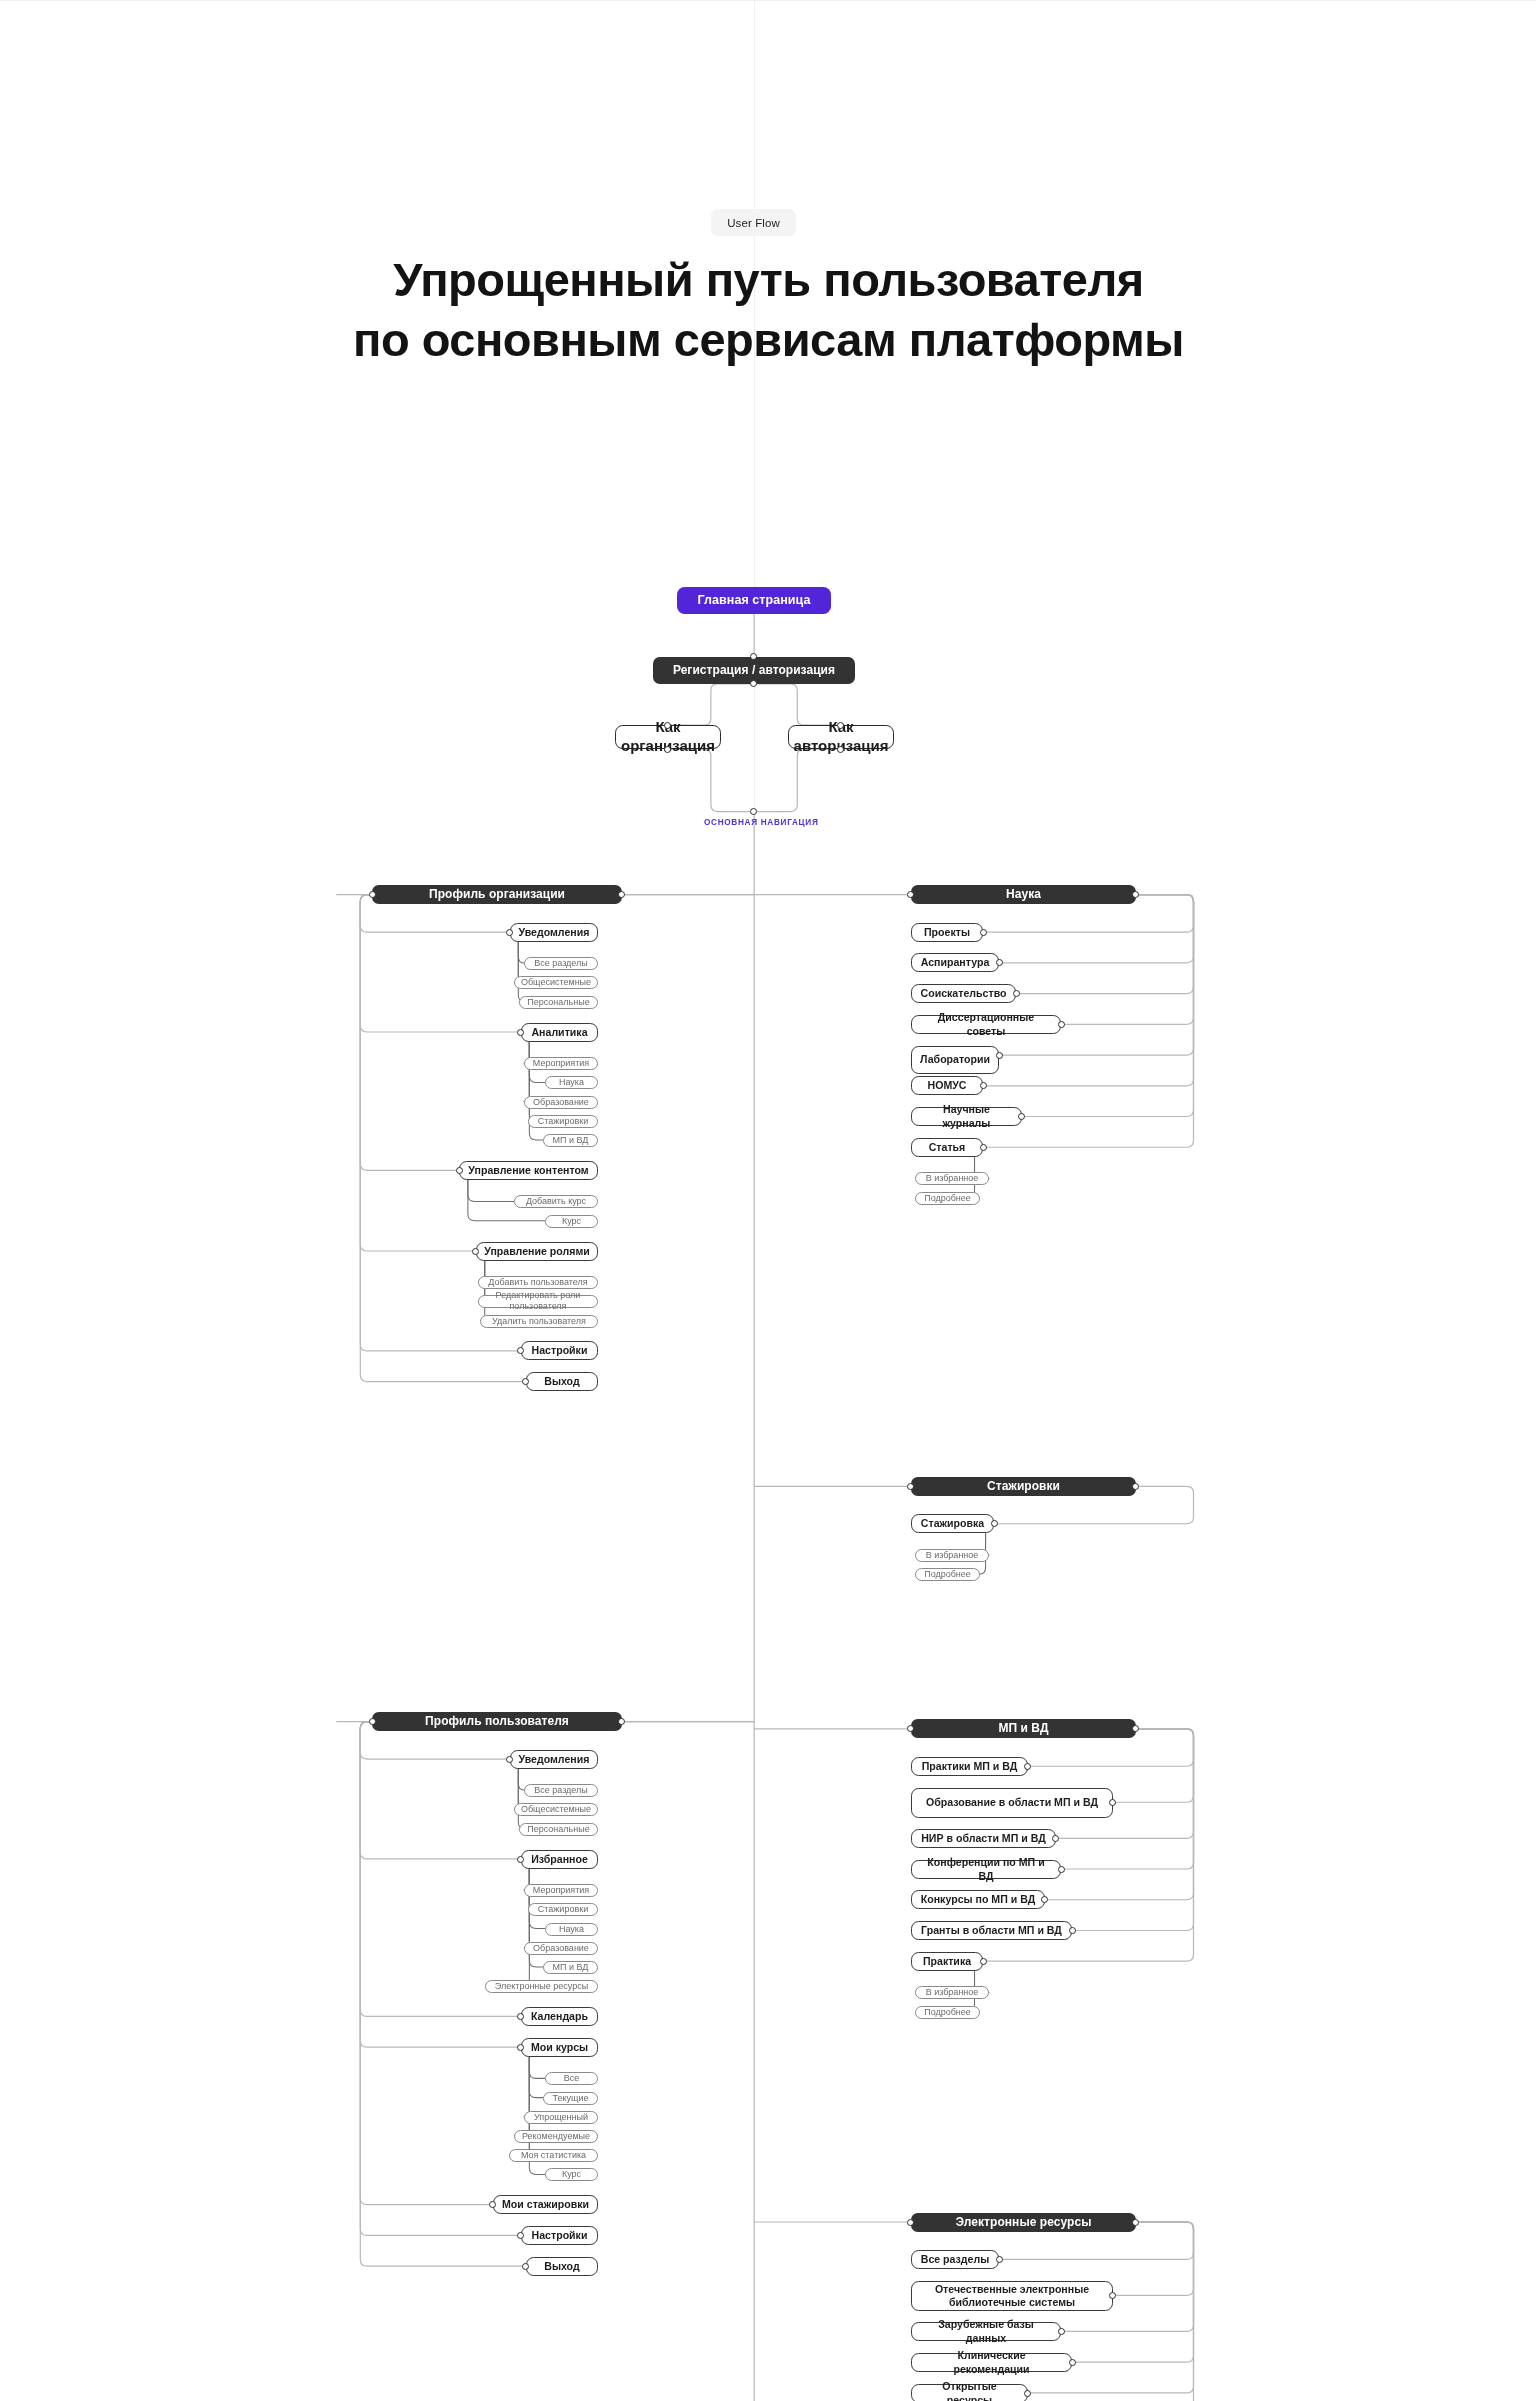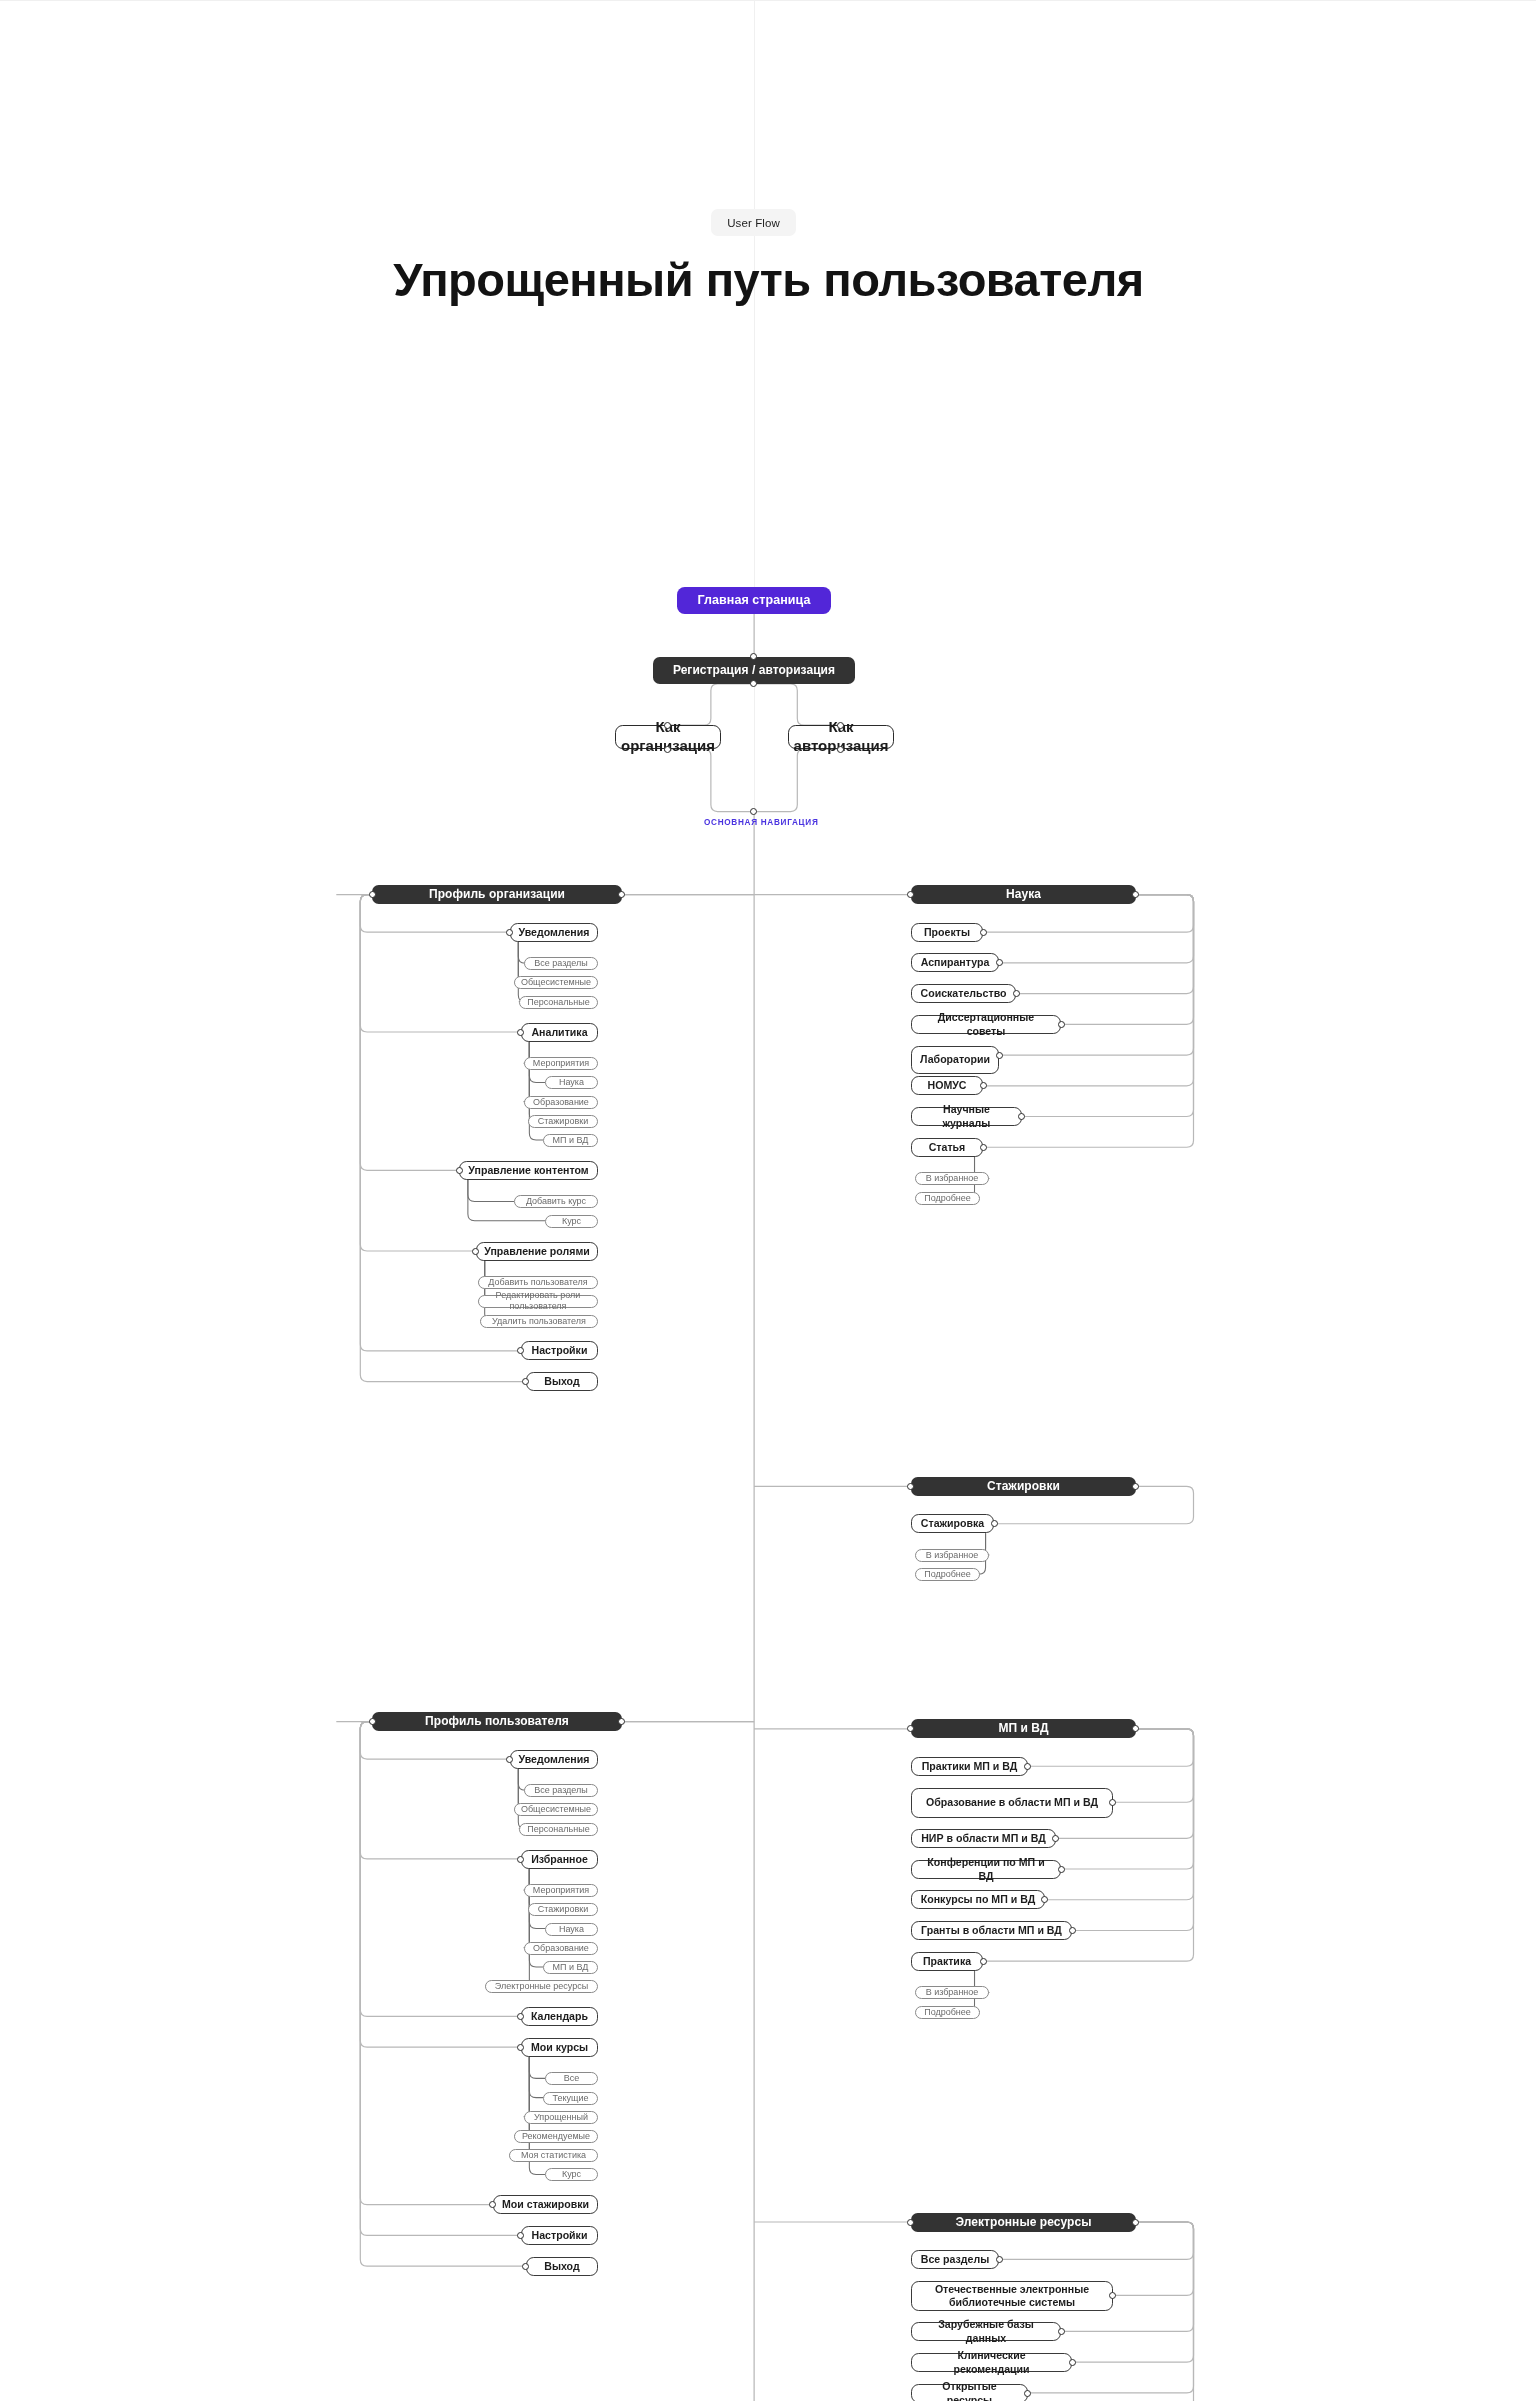--- a/index.html
+++ b/index.html
@@ -65,20 +65,21 @@
 </style>
 </head>
 <body>
 
 <div class="guide-v"></div>
 <div class="guide-h" style="top:0px"></div>
 
 <div class="badge">User Flow</div>
 <div class="title">
   <div>Упрощенный путь пользователя</div>
+  <div>по основным сервисам платформы</div>
 </div>
 
 <div id="canvas">
   <svg class="links" id="links" viewBox="0 0 3200 7407" width="1537" height="3557">
       <path d="M 1570 1278 L 1570 1368" fill="none" stroke="#b8b8b8" stroke-width="2.5"></path>
       <path d="M 1570 1424 L 1494 1424 Q 1480 1424 1480 1438 L 1480 1496 Q 1480 1510 1466 1510 L 1390 1510" fill="none" stroke="#b8b8b8" stroke-width="2.5"></path>
       <path d="M 1570 1424 L 1646 1424 Q 1660 1424 1660 1438 L 1660 1496 Q 1660 1510 1674 1510 L 1750 1510" fill="none" stroke="#b8b8b8" stroke-width="2.5"></path>
       <path d="M 1390 1560 L 1466 1560 Q 1480 1560 1480 1574 L 1480 1676 Q 1480 1690 1494 1690 L 1570 1690" fill="none" stroke="#b8b8b8" stroke-width="2.5"></path>
       <path d="M 1750 1560 L 1674 1560 Q 1660 1560 1660 1574 L 1660 1676 Q 1660 1690 1646 1690 L 1570 1690" fill="none" stroke="#b8b8b8" stroke-width="2.5"></path>
       <path d="M 775 1863 L 764 1863 Q 750 1863 750 1877 L 750 1927 Q 750 1941 764 1941 L 1061 1941" fill="none" stroke="#b8b8b8" stroke-width="2.5"></path>

